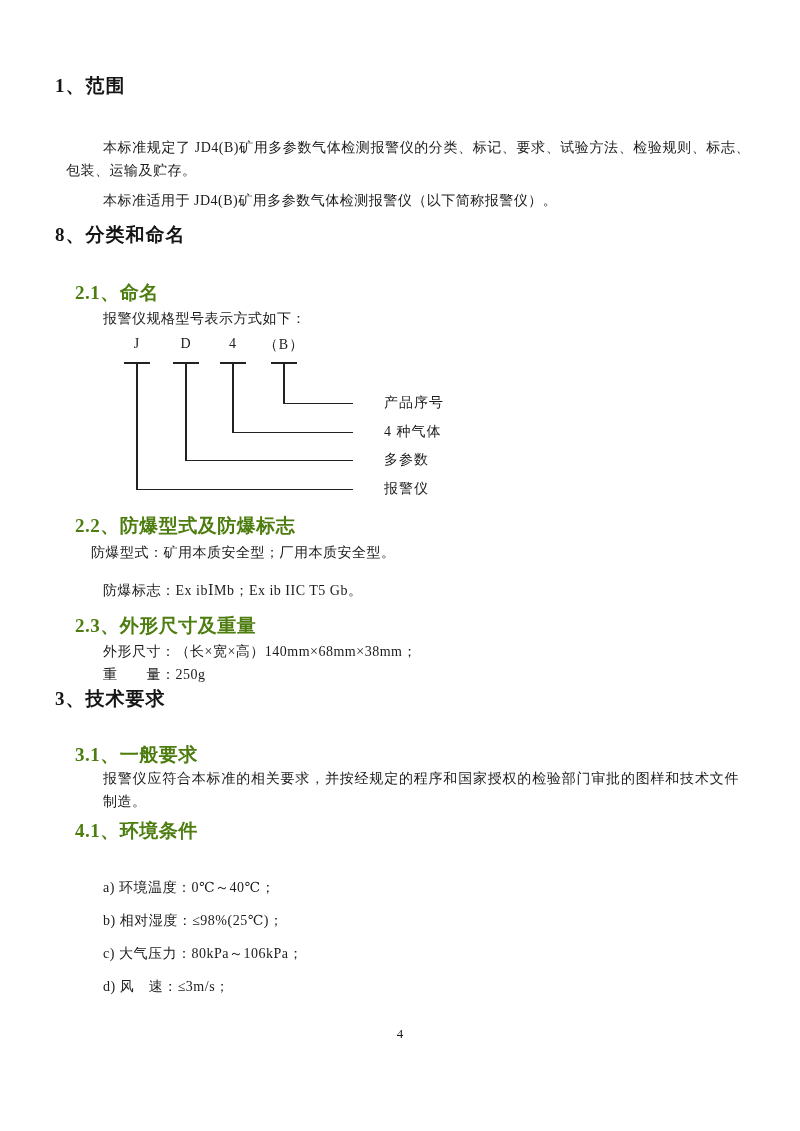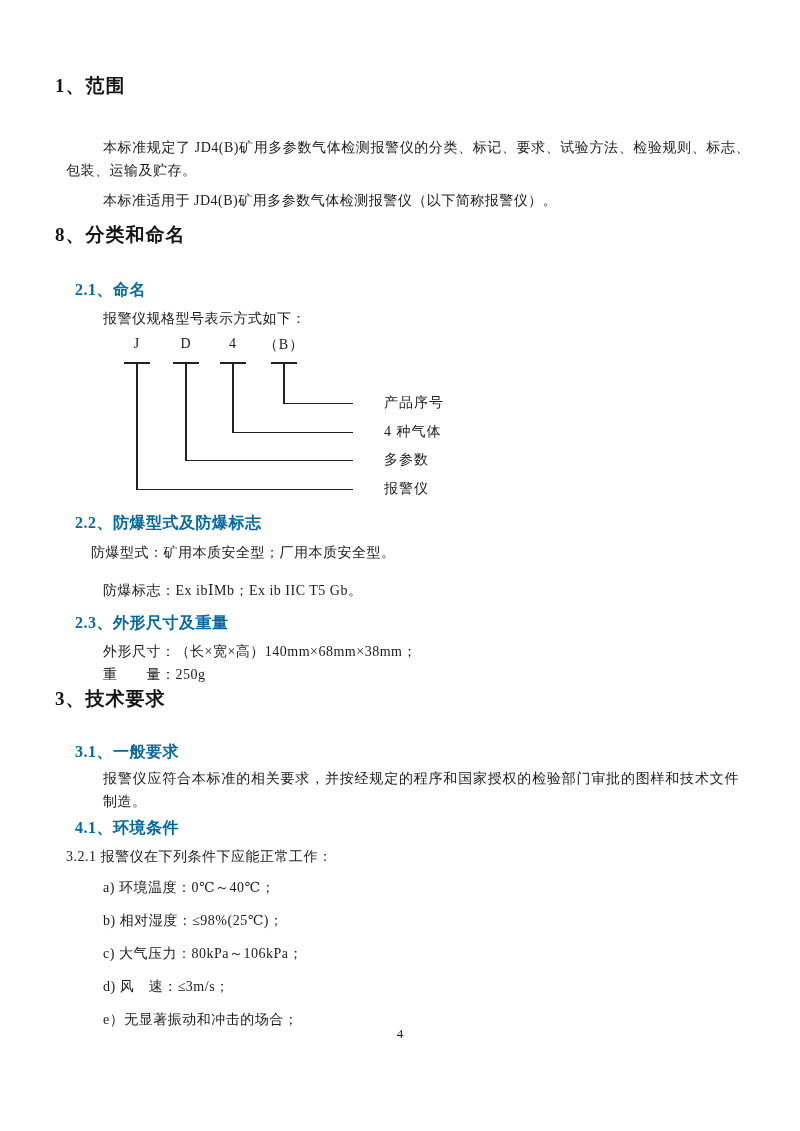--- a/index.html
+++ b/index.html
@@ -6,21 +6,21 @@
   .page{
     position:relative;
     width:800px;height:1131px;
     background:#ffffff;
     font-family:"Liberation Serif","DejaVu Serif",serif;
     color:#1b1b1b;
     overflow:hidden;
   }
   .abs{position:absolute;}
   .h1{font-size:19px;font-weight:bold;letter-spacing:1px;color:#151515;}
-  .h2{font-size:16px;font-weight:bold;letter-spacing:0.5px;color:#0369a1;}
+  .h2{font-size:19px;font-weight:bold;letter-spacing:0.5px;color:#4d7c0f;}
   .body-text{font-size:14px;line-height:23px;letter-spacing:0.5px;}
   .para-indent{text-indent:37px;text-align:justify;}
   .bar{border-top:2px solid #222;}
   .vline{border-left:2px solid #222;}
   .hline{border-top:1.5px solid #222;}
   .code-letter{font-size:14px;text-align:center;letter-spacing:1px;}
   .diagram-label{font-size:14px;letter-spacing:1px;}
   .page-number{font-size:13px;text-align:center;}
 </style>
 </head>
@@ -81,27 +81,25 @@
   <div class="abs body-text" style="left:103px;top:663px;">重　　量：250g</div>
 
   <div class="abs h1" style="left:55px;top:686px;">3、技术要求</div>
 
   <div class="abs h2" style="left:75px;top:742px;">3.1、一般要求</div>
 
   <div class="abs body-text" style="left:103px;top:767px;width:636px;text-align:justify;">报警仪应符合本标准的相关要求，并按经规定的程序和国家授权的检验部门审批的图样和技术文件制造。</div>
 
   <div class="abs h2" style="left:75px;top:818px;">4.1、环境条件</div>
 
-  <div class="abs body-text" style="left:66px;top:845px;">3.2.1 报警仪在下列条件下应能正常工作：</div>
 
   <div class="abs body-text" style="left:103px;top:876px;">a) 环境温度：0℃～40℃；</div>
 
   <div class="abs body-text" style="left:103px;top:909px;">b) 相对湿度：≤98%(25℃)；</div>
 
   <div class="abs body-text" style="left:103px;top:942px;text-align:right;">c) 大气压力：80kPa～106kPa；</div>
 
   <div class="abs body-text" style="left:103px;top:975px;">d) 风　速：≤3m/s；</div>
 
-  <div class="abs body-text" style="left:103px;top:1008px;">e）无显著振动和冲击的场合；</div>
 
   <div class="abs page-number" style="left:0;top:1026px;width:800px;">4</div>
 
 </div>
 
 </body></html>

